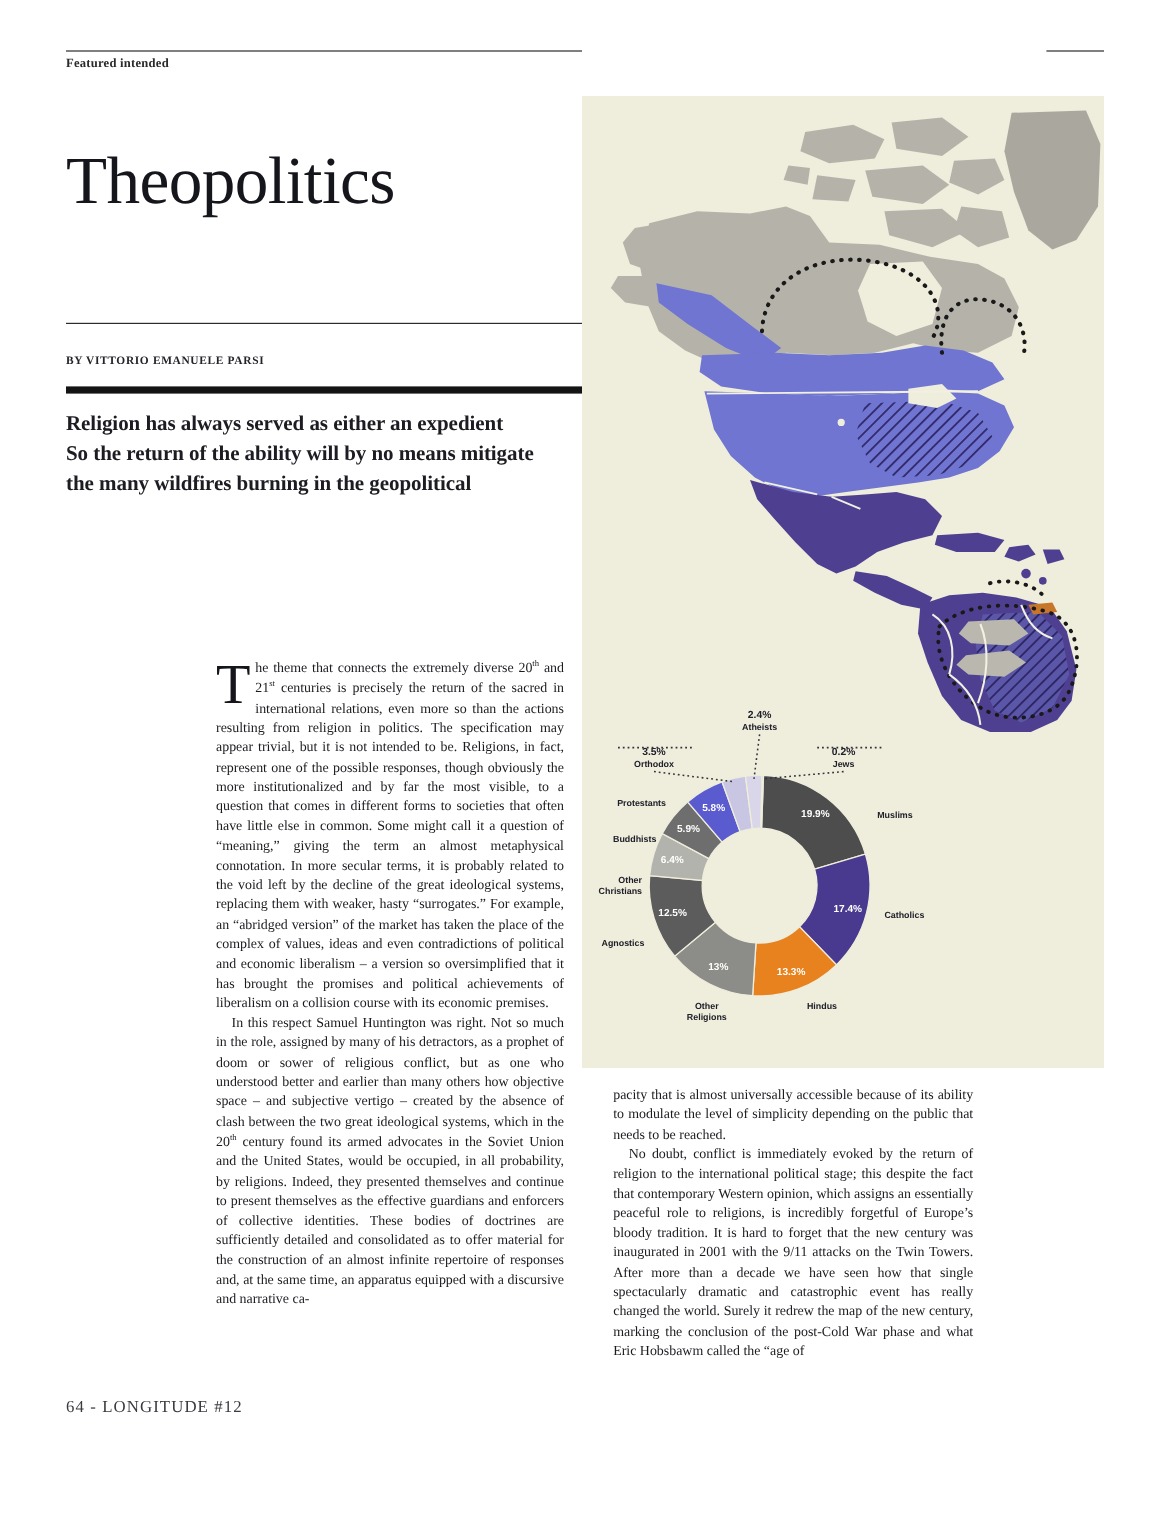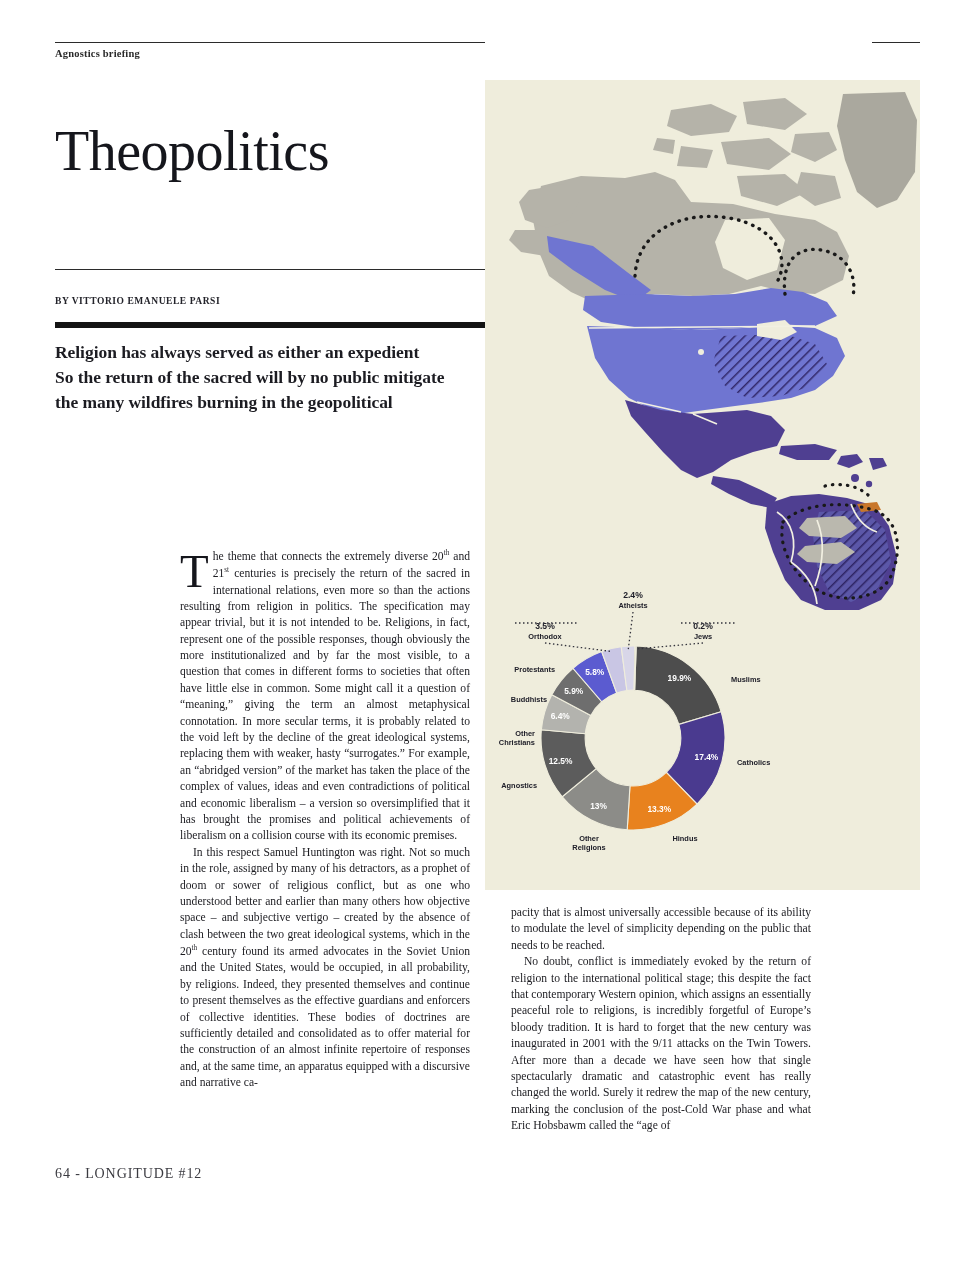--- a/index.html
+++ b/index.html
@@ -103,32 +103,32 @@
   }
 </style>
 </head>
 <body>
 
 <div class="page">
 
   <div class="rule-top-left"></div>
   <div class="rule-top-right"></div>
 
-  <div class="kicker">Agnostics briefing</div>
+  <div class="kicker">Featured intended</div>
 
   <h1 class="headline">Theopolitics</h1>
 
   <div class="rule-byline"></div>
   <div class="byline">BY VITTORIO EMANUELE PARSI</div>
 
   <div class="rule-thick"></div>
 
   <div class="standfirst">
     <div>Religion has always served as either an expedient</div>
-    <div>So the return of the sacred will by no public mitigate</div>
+    <div>So the return of the ability will by no means mitigate</div>
     <div>the many wildfires burning in the geopolitical</div>
   </div>
 
   <div class="col" id="col-left">
     <p class="first"><span class="dropcap">T</span><span>he theme that connects the extremely diverse 20</span><sup>th</sup><span> and 21</span><sup>st</sup><span> centuries is precisely the return of the sacred in international relations, even more so than the actions resulting from religion in politics. The specification may appear trivial, but it is not intended to be. Religions, in fact, represent one of the possible responses, though obviously the more institutionalized and by far the most visible, to a question that comes in different forms to societies that often have little else in common. Some might call it a question of “meaning,” giving the term an almost metaphysical connotation. In more secular terms, it is probably related to the void left by the decline of the great ideological systems, replacing them with weaker, hasty “surrogates.” For example, an “abridged version” of the market has taken the place of the complex of values, ideas and even contradictions of political and economic liberalism – a version so oversimplified that it has brought the promises and political achievements of liberalism on a collision course with its economic premises.</span></p>
     <p><span>In this respect Samuel Huntington was right. Not so much in the role, assigned by many of his detractors, as a prophet of doom or sower of religious conflict, but as one who understood better and earlier than many others how objective space – and subjective vertigo – created by the absence of clash between the two great ideological systems, which in the 20</span><sup>th</sup><span> century found its armed advocates in the Soviet Union and the United States, would be occupied, in all probability, by religions. Indeed, they presented themselves and continue to present themselves as the effective guardians and enforcers of collective identities. These bodies of doctrines are sufficiently detailed and consolidated as to offer material for the construction of an almost infinite repertoire of responses and, at the same time, an apparatus equipped with a discursive and narrative ca-</span></p>
   </div>
 
   <div class="col" id="col-right">
     <p class="first">pacity that is almost universally accessible because of its ability to modulate the level of simplicity depending on the public that needs to be reached.</p>

